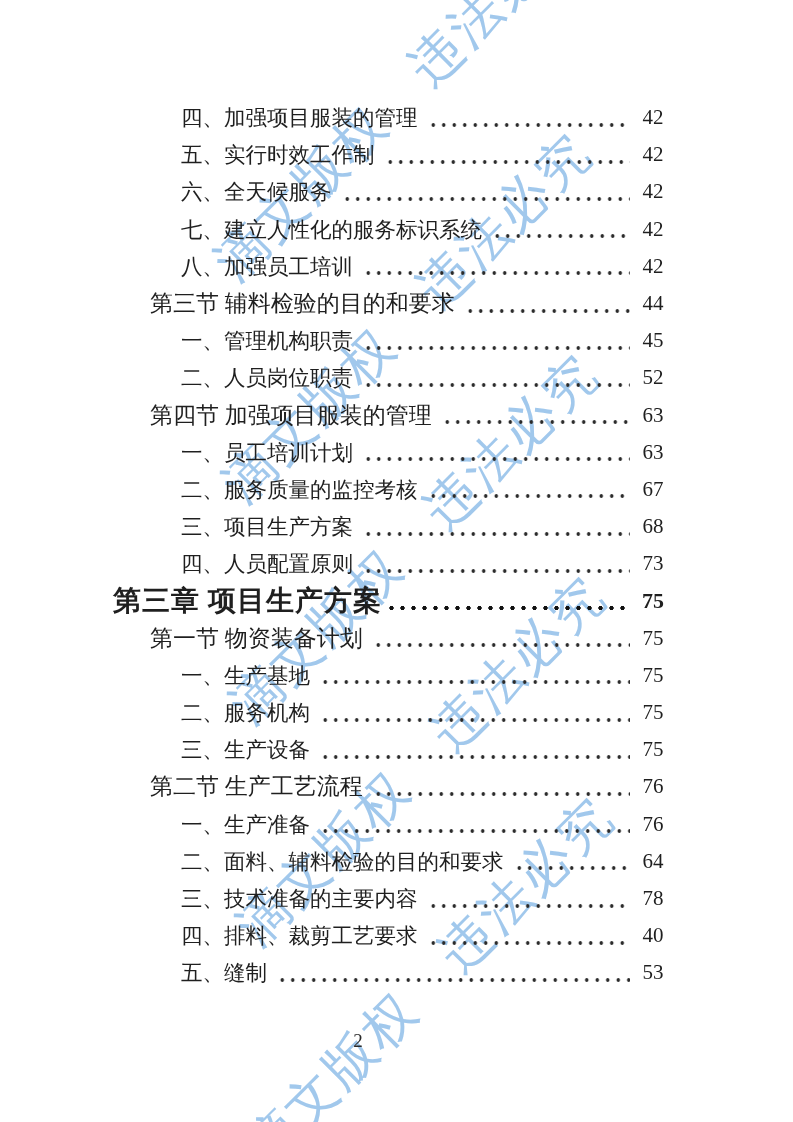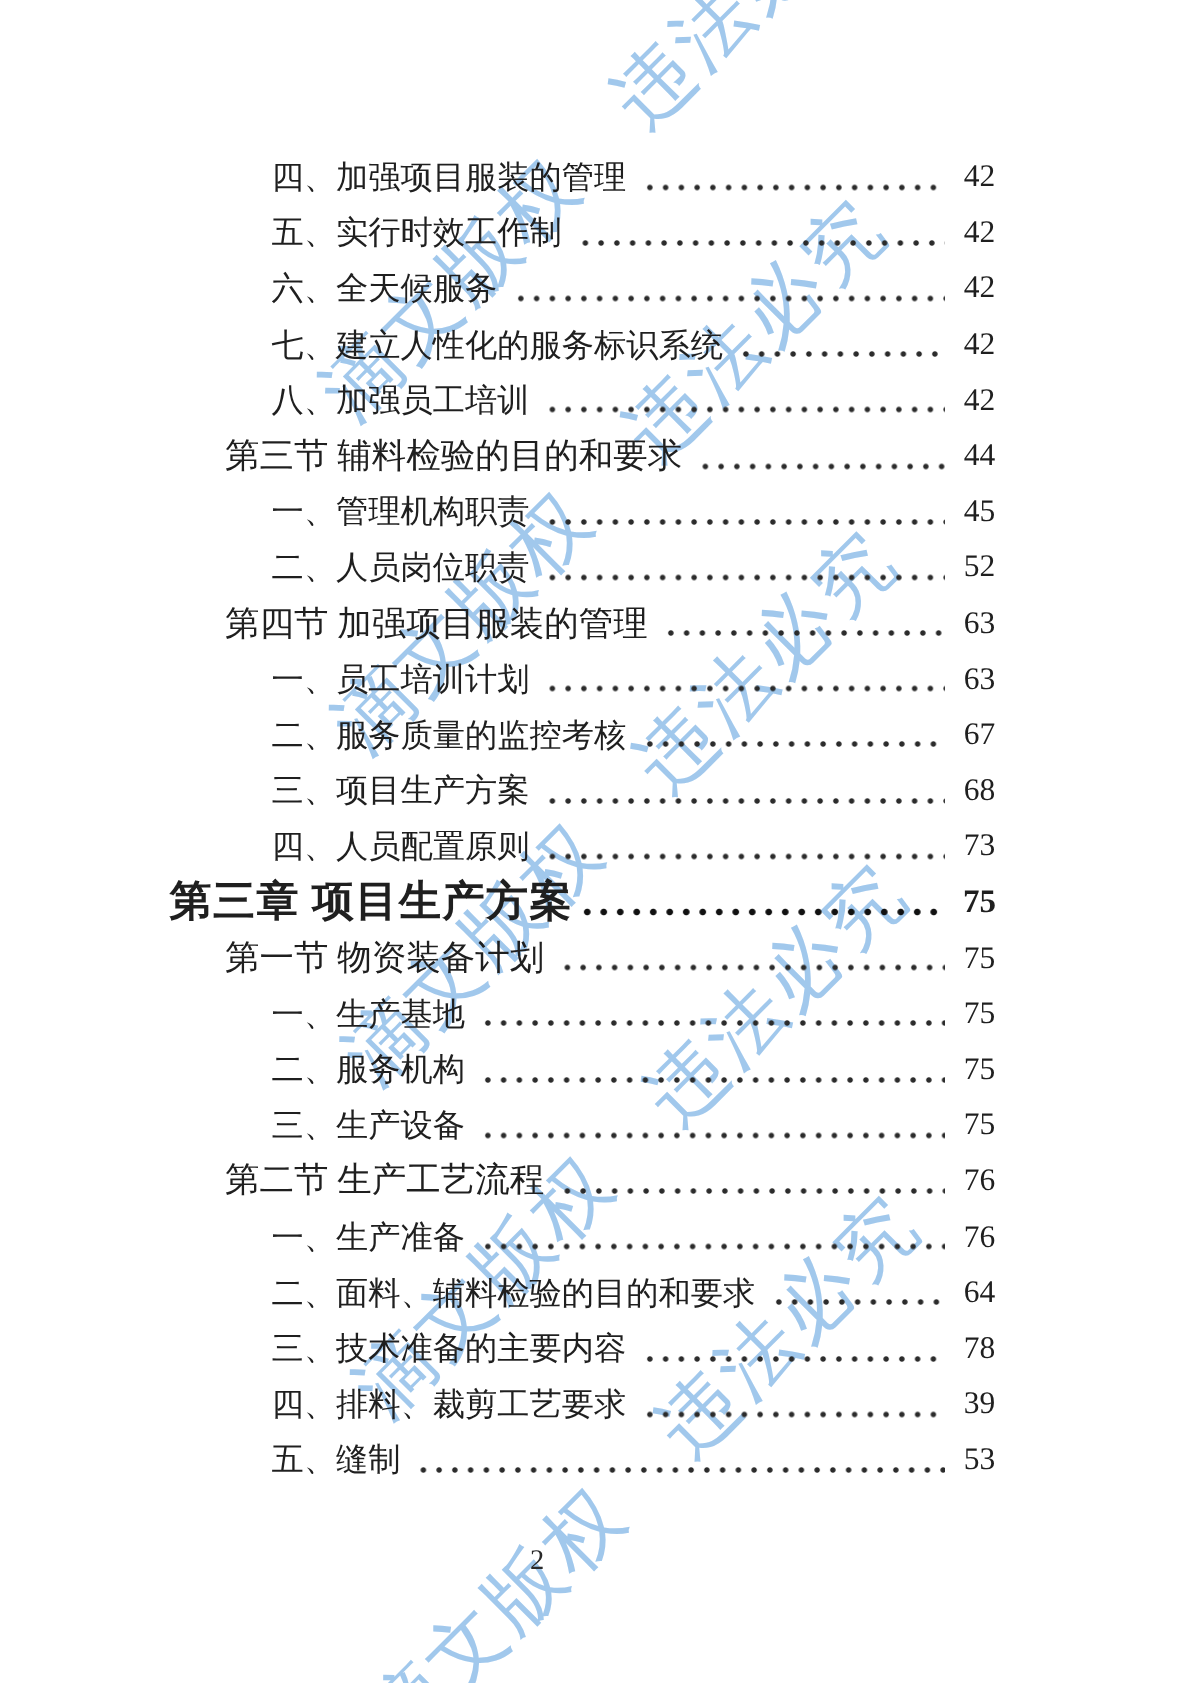--- a/index.html
+++ b/index.html
@@ -201,21 +201,21 @@
       <span class="pg">64</span>
     </div>
     <div class="row lv-sub">
       <span class="lbl">三、技术准备的主要内容</span>
       <span class="dots"></span>
       <span class="pg">78</span>
     </div>
     <div class="row lv-sub">
       <span class="lbl">四、排料、裁剪工艺要求</span>
       <span class="dots"></span>
-      <span class="pg">39</span>
+      <span class="pg">40</span>
     </div>
     <div class="row lv-sub">
       <span class="lbl">五、缝制</span>
       <span class="dots"></span>
       <span class="pg">53</span>
     </div>
   </div>
 
   <div class="footer-num">2</div>
 

